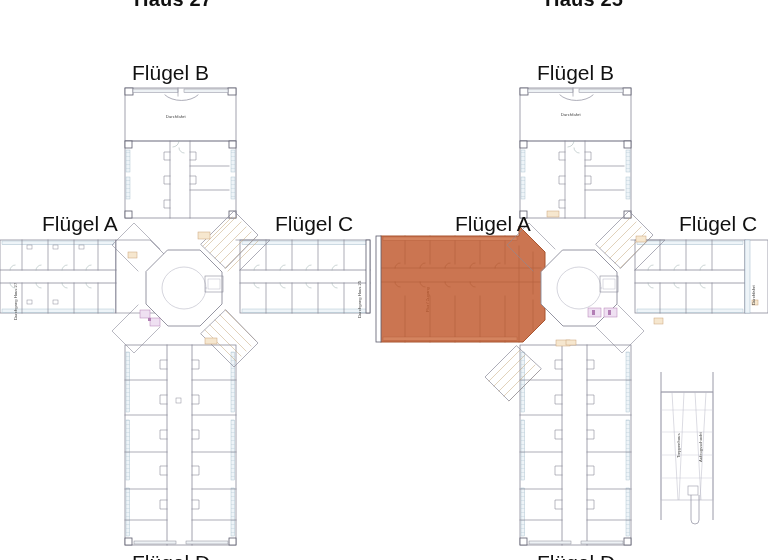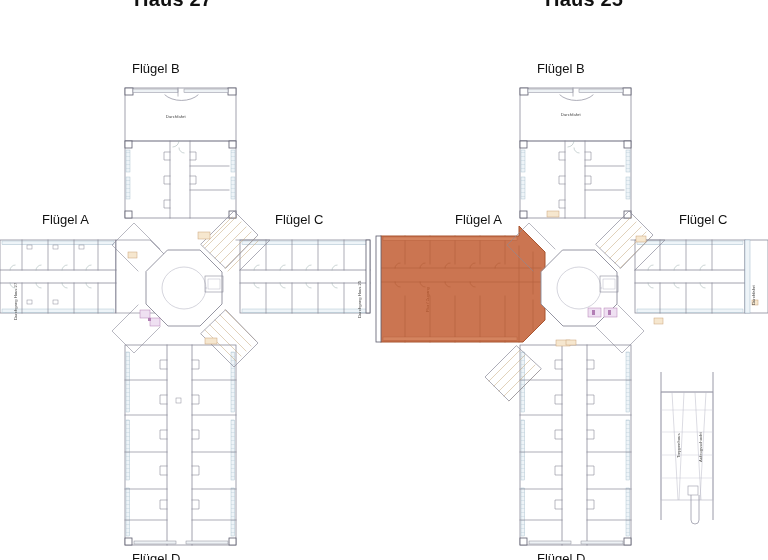--- a/index.html
+++ b/index.html
@@ -6,21 +6,21 @@
   body{
     width:768px;height:560px;overflow:hidden;position:relative;
     font-family:"Liberation Sans","DejaVu Sans",sans-serif;
     color:#111;
   }
   #plan{position:absolute;left:0;top:0;width:768px;height:560px;}
 
   
   .lbl{position:absolute;white-space:nowrap;color:#111;}
   .haus{font-size:20px;font-weight:700;letter-spacing:.2px;}
-  .fluegel{font-size:13px;font-weight:400;}
+  .fluegel{font-size:21px;font-weight:400;}
   .tiny{font-size:4.2px;color:#333;font-weight:400;letter-spacing:.1px;}
   .vtiny{
     font-size:4.2px;color:#444;font-weight:400;
     transform-origin:0 0;transform:rotate(-90deg);
   }
   .vtiny-o{
     font-size:4.2px;color:#a8542f;font-weight:400;
     transform-origin:0 0;transform:rotate(-90deg);
   }
 </style>

